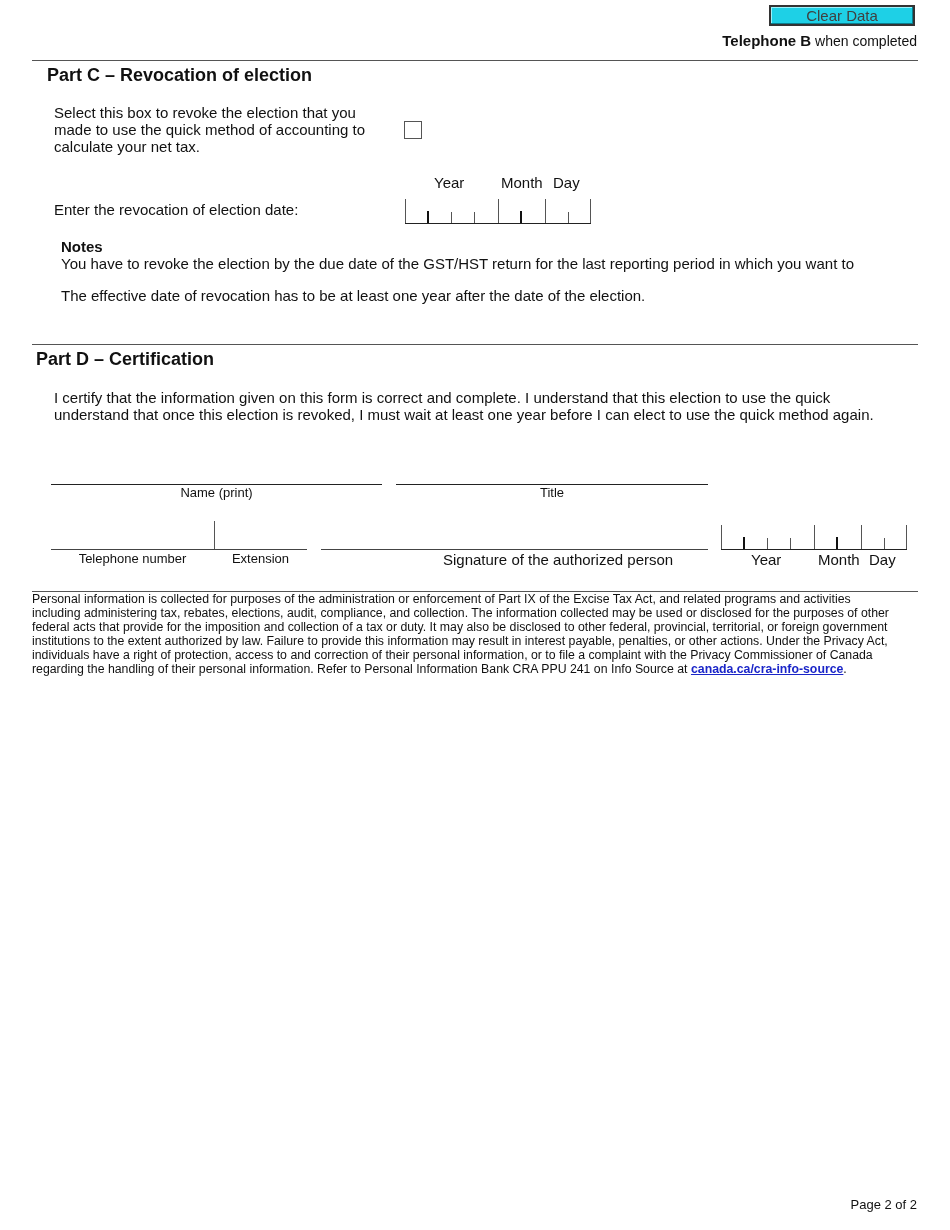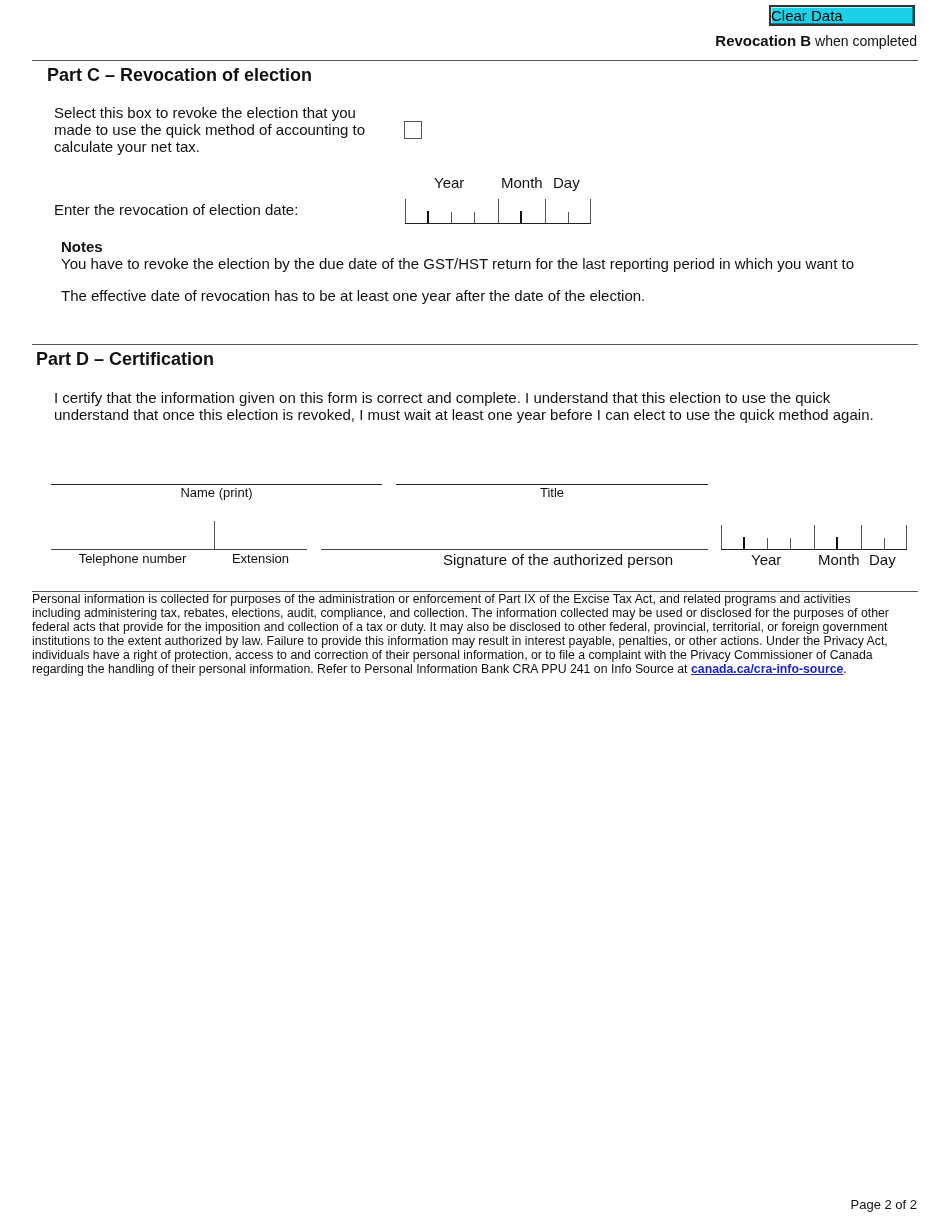--- a/index.html
+++ b/index.html
@@ -1,19 +1,19 @@
 <!DOCTYPE html>
 <html><head>
 <meta charset="utf-8">
 <style>
   html, body { margin:0; padding:0; background:#fff; }
   body { width:950px; height:1230px; position:relative; font-family:"Liberation Sans", sans-serif; color:#111; overflow:hidden; }
   .abs { position:absolute; }
   .clear-btn { left:769px; top:5px; width:146px; height:21px; background:#1ed0e6; border:2px solid #333; box-sizing:border-box;
-    font-size:15px; line-height:17px; color:#000000; cursor:pointer; box-shadow: inset -1px -1px 0 #0a7f8f, inset 1px 1px 0 #9df2fb; }
+    font-size:15px; text-align:center; line-height:17px; color:#404040; cursor:pointer; box-shadow: inset -1px -1px 0 #0a7f8f, inset 1px 1px 0 #9df2fb; }
   .protected { right:33px; top:32px; font-size:14px; }
   .protected b { font-size:15px; }
   .rule { left:32px; width:886px; height:0; border-top:1px solid #555; }
   .part-title { left:36px; font-size:18px; font-weight:bold; }
   .body-text { font-size:15px; line-height:17px; }
   .checkbox { left:404px; top:121px; width:18px; height:18px; border:1px solid #555; box-sizing:border-box; background:#fff; }
   .date-label { font-size:15px; }
   .date-box { height:24px; border-bottom:1.5px solid #222; }
   .tick { position:absolute; bottom:0; width:0; border-left:1px solid #555; }
   .tick.full { height:24px; }
@@ -24,21 +24,21 @@
   .sig-label { font-size:13px; text-align:center; }
   .privacy { left:32px; top:592px; width:886px; font-size:12.3px; line-height:14px; color:#111; }
   .privacy a { color:#1a25c8; font-weight:bold; text-decoration:underline; }
   .page-num { right:33px; top:1183px; font-size:13px;margin-top:14px; }
 </style>
 </head>
 <body>
 
 <div class="abs clear-btn">Clear Data</div>
 <div class="abs protected">
-  <b>Revocation B</b><span> when completed</span>
+  <b>Telephone B</b><span> when completed</span>
 </div>
 
 <div class="abs rule" style="top:60px;"></div>
 
 <div class="abs part-title" style="top:65px;margin-left:11px;">Part C – Revocation of election</div>
 
 <div class="abs body-text" style="left:54px; top:104px;">
   <div>Select this box to revoke the election that you</div>
   <div>made to use the quick method of accounting to</div>
   <div>calculate your net tax.</div>

